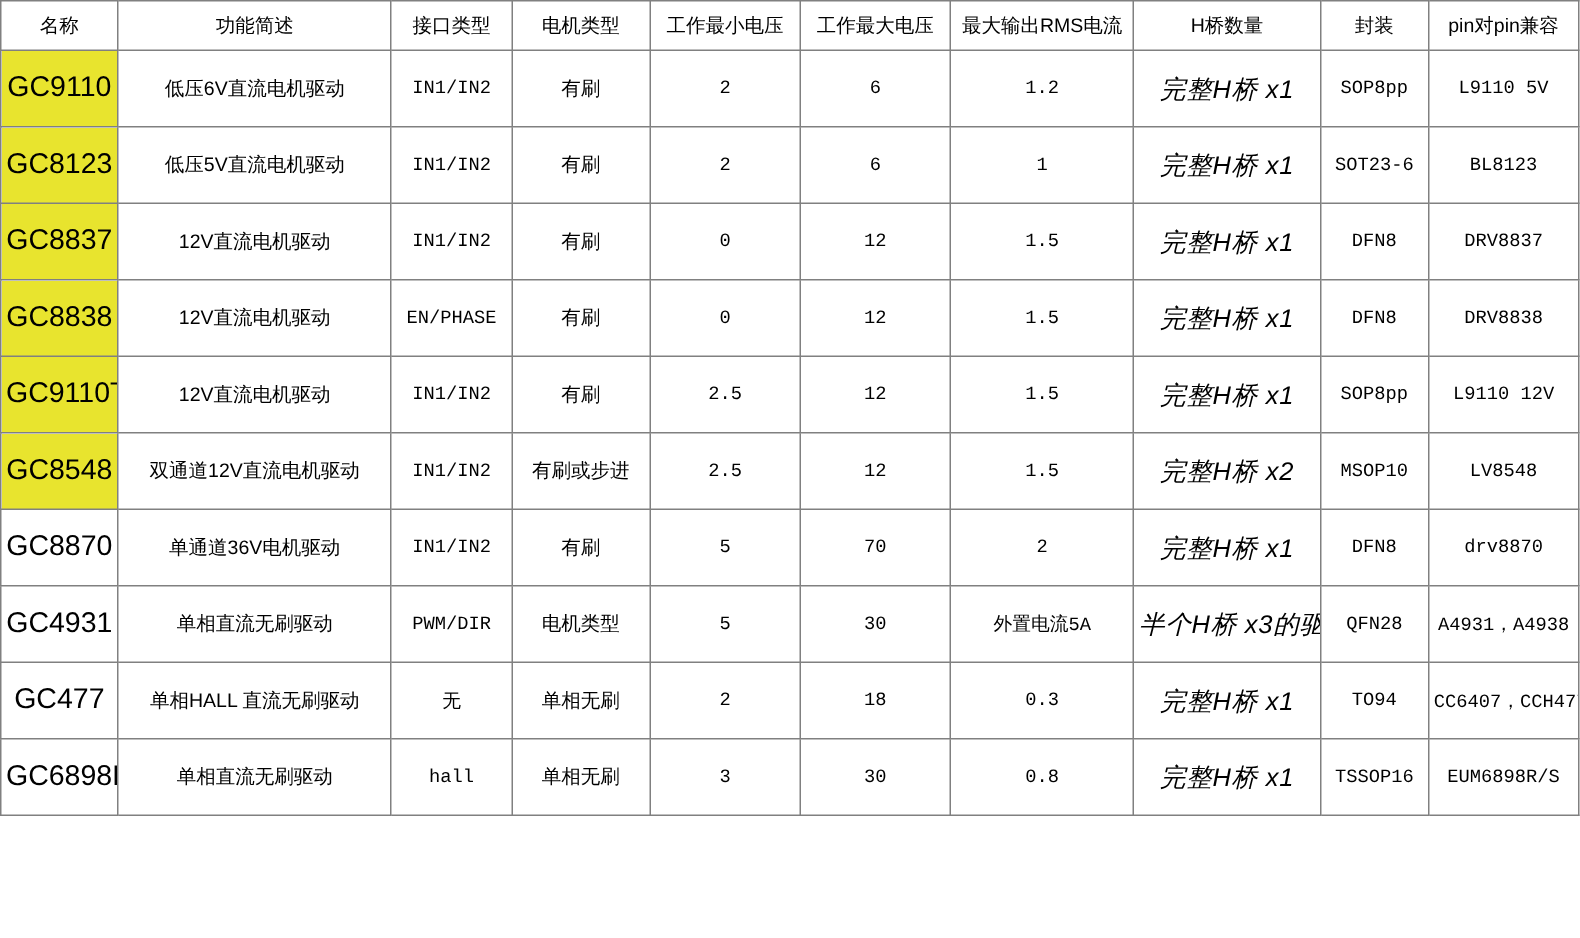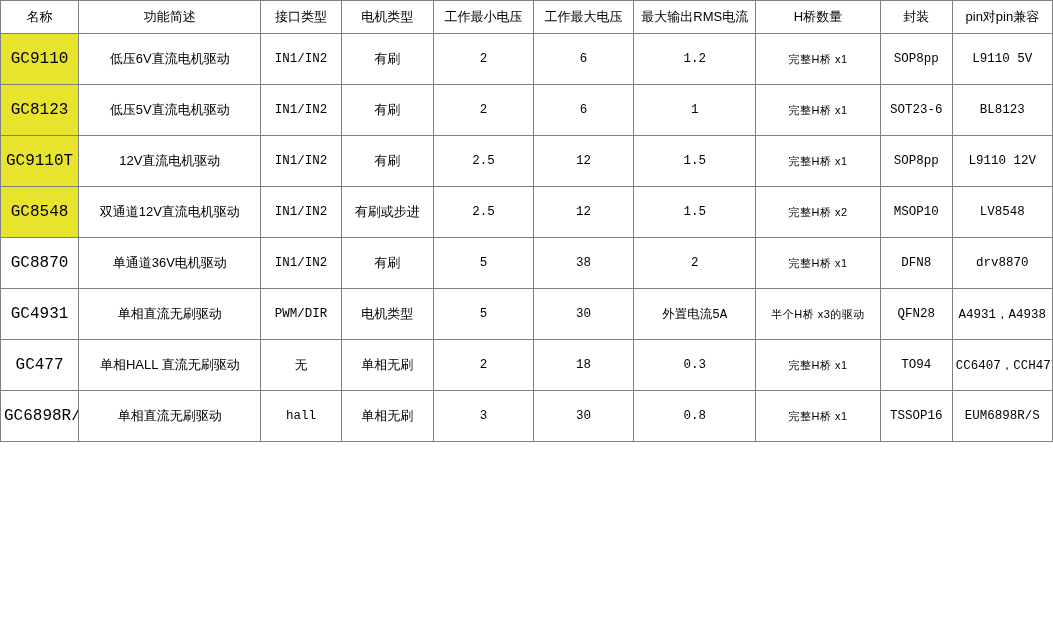--- a/index.html
+++ b/index.html
@@ -41,33 +41,34 @@
     font-size: 13px;
   }
   table.spec tbody td {
     height: 46px;
   }
   tr.compact td {
     height: 25px;
     margin-top: 16px;
   }
   .name-cell {
-    font-family: Liberation Mono, monospace;
-    font-size: 16px;
+    font-family: Liberation Sans, sans-serif;
+    font-size: 19px;
   }
   .hl {
     background: #e8e42e;
   }
   .mono {
     font-family: "Liberation Mono", monospace;
     font-size: 12.5px;
   }
   .hbridge {
-    font-size: 11px;
+    font-size: 17px;
     letter-spacing: 0.5px;
+    font-style: italic;
   }
   col.c0 { width: 78px; }
   col.c1 { width: 182px; }
   col.c2 { width: 80px; }
   col.c3 { width: 92px; }
   col.c4 { width: 100px; }
   col.c5 { width: 100px; }
   col.c6 { width: 122px; }
   col.c7 { width: 124px; }
   col.c8 { width: 72px; }
@@ -122,20 +123,44 @@
           <td>低压5V直流电机驱动</td>
           <td class="mono">IN1/IN2</td>
           <td>有刷</td>
           <td class="mono">2</td>
           <td class="mono">6</td>
           <td class="mono">1</td>
           <td class="hbridge">完整H桥 x1</td>
           <td class="mono">SOT23-6</td>
           <td class="mono">BL8123</td>
         </tr>
+        <tr>
+          <td class="name-cell hl">GC8837</td>
+          <td>12V直流电机驱动</td>
+          <td class="mono">IN1/IN2</td>
+          <td>有刷</td>
+          <td class="mono">0</td>
+          <td class="mono">12</td>
+          <td class="mono">1.5</td>
+          <td class="hbridge">完整H桥 x1</td>
+          <td class="mono">DFN8</td>
+          <td class="mono">DRV8837</td>
+        </tr>
+        <tr>
+          <td class="name-cell hl">GC8838</td>
+          <td>12V直流电机驱动</td>
+          <td class="mono">EN/PHASE</td>
+          <td>有刷</td>
+          <td class="mono">0</td>
+          <td class="mono">12</td>
+          <td class="mono">1.5</td>
+          <td class="hbridge">完整H桥 x1</td>
+          <td class="mono">DFN8</td>
+          <td class="mono">DRV8838</td>
+        </tr>
         <tr class="compact">
           <td class="name-cell hl">GC9110T</td>
           <td>12V直流电机驱动</td>
           <td class="mono">IN1/IN2</td>
           <td>有刷</td>
           <td class="mono">2.5</td>
           <td class="mono">12</td>
           <td class="mono">1.5</td>
           <td class="hbridge">完整H桥 x1</td>
           <td class="mono">SOP8pp</td>
@@ -152,21 +177,21 @@
           <td class="hbridge">完整H桥 x2</td>
           <td class="mono">MSOP10</td>
           <td class="mono">LV8548</td>
         </tr>
         <tr>
           <td class="name-cell">GC8870</td>
           <td>单通道36V电机驱动</td>
           <td class="mono">IN1/IN2</td>
           <td>有刷</td>
           <td class="mono">5</td>
-          <td class="mono">38</td>
+          <td class="mono">70</td>
           <td class="mono">2</td>
           <td class="hbridge">完整H桥 x1</td>
           <td class="mono">DFN8</td>
           <td class="mono">drv8870</td>
         </tr>
         <tr>
           <td class="name-cell">GC4931</td>
           <td>单相直流无刷驱动</td>
           <td class="mono">PWM/DIR</td>
           <td>电机类型</td>

